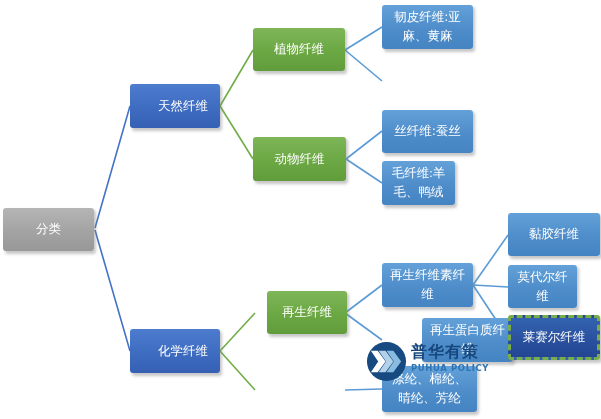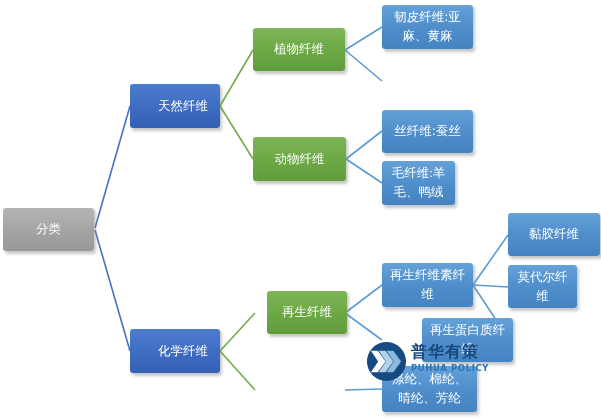--- a/index.html
+++ b/index.html
@@ -120,20 +120,23 @@
   <div class="node n-lblue" style="left:382px;top:366px;width:95px;height:46px;">
     <span>涤纶、棉纶、晴纶、芳纶</span>
   </div>
 
   <div class="node n-lblue" style="left:508px;top:213px;width:92px;height:43px;">
     <span>黏胶纤维</span>
   </div>
   <div class="node n-lblue" style="left:508px;top:265px;width:69px;height:43px;">
     <span>莫代尔纤维</span>
   </div>
+  <div class="node n-dark" style="left:508px;top:315px;width:92px;height:45px;">
+    <span>莱赛尔纤维</span>
+  </div>
 
   <div class="watermark">
     <svg class="wm-logo" viewBox="0 0 42 42" xmlns="http://www.w3.org/2000/svg">
       <defs>
         <clipPath id="wmclip">
             <circle cx="21" cy="21" r="20"></circle>
           </clipPath>
       </defs>
       <circle cx="21" cy="21" r="20" fill="#164a80"></circle>
       <g clip-path="url(#wmclip)">

